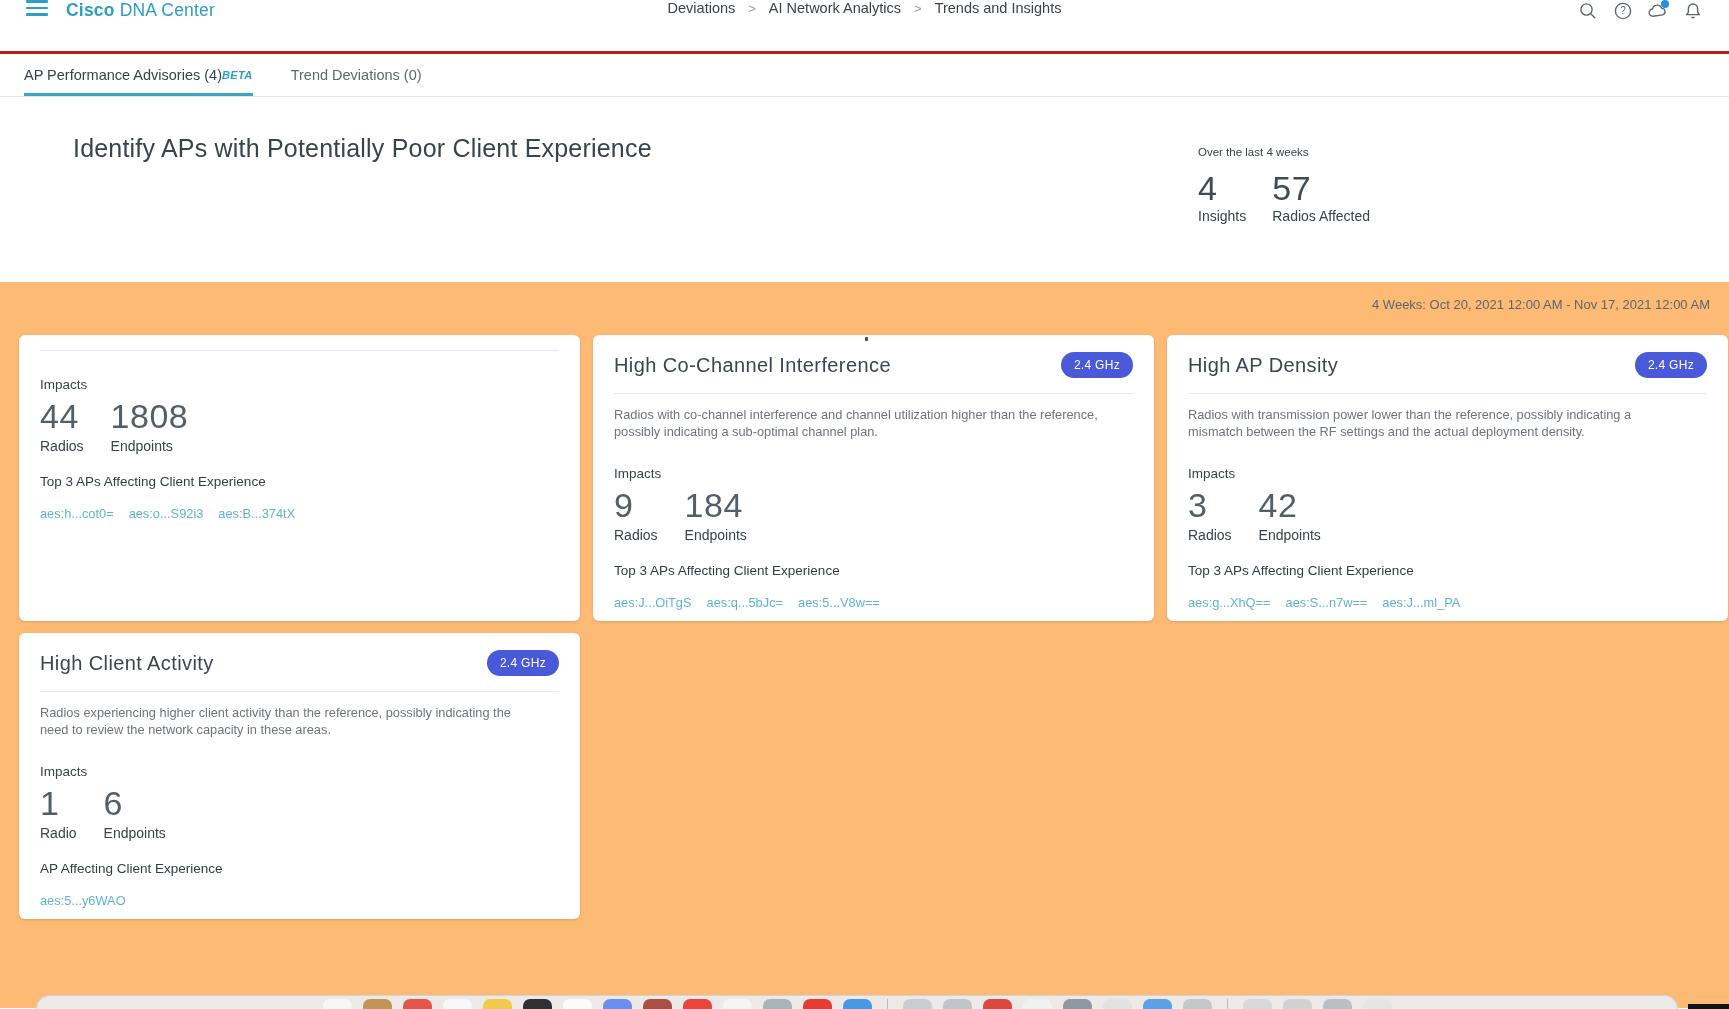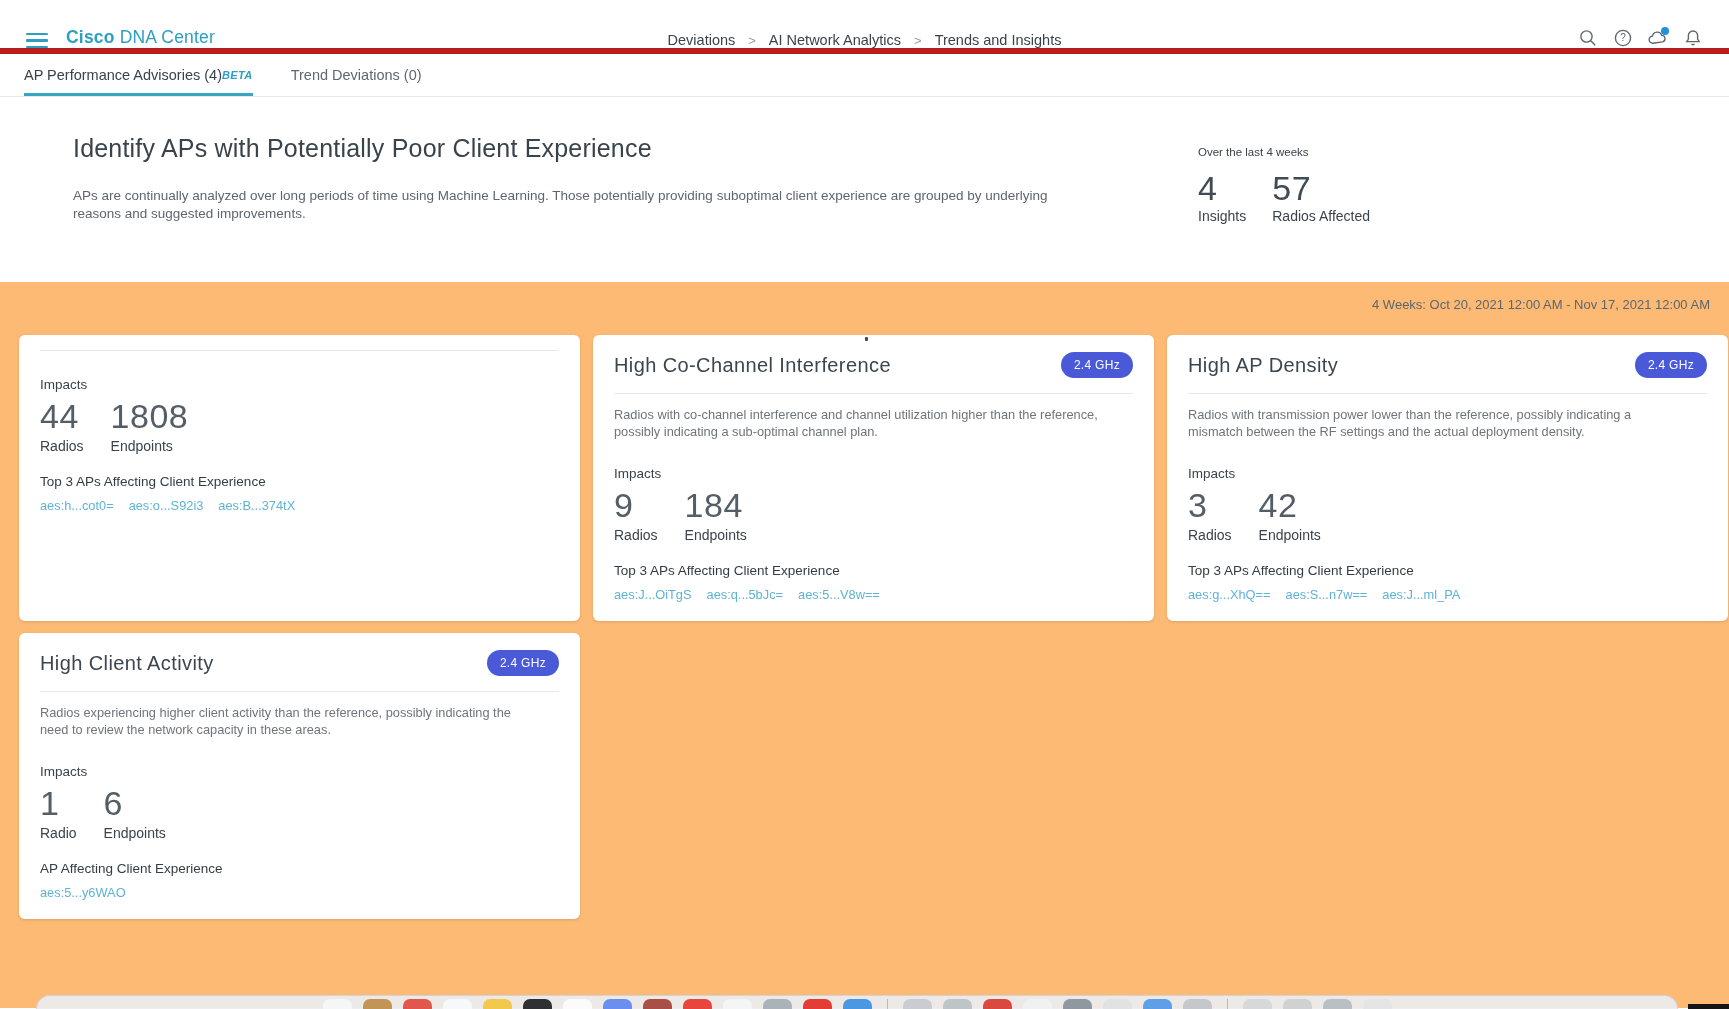--- a/index.html
+++ b/index.html
@@ -3,22 +3,22 @@
 <meta charset="utf-8">
 <style>
   * { box-sizing: border-box; margin: 0; padding: 0; }
   html,body { width:1729px; height:1009px; }
   body {
     font-family: "Liberation Sans", sans-serif;
     background:#ffffff; overflow:hidden; position:relative;
     color:#39434b;
   }
   
-  .header { height:54px; background:#fff; border-bottom:6px solid #b91c1c;
-    display:flex; align-items:flex-end; padding:0 26px; position:relative; }
+  .header { height:54px; background:#fff; border-bottom:3px solid #b91c1c;
+    display:flex; align-items:flex-start; padding:0 26px; position:relative; }
   .hamburger { width:22px; display:flex; flex-direction:column; gap:4px; cursor:pointer; }
   .hamburger span { display:block; height:2.5px; border-radius:1px; background:#2d9fc0; }
   .brand { margin-left:18px; font-size:17.5px; color:#2d9fc0; letter-spacing:.2px; white-space:nowrap; }
   .brand b { font-weight:700; margin-right:5px; }
   .breadcrumb { position:absolute; left:50%; transform:translateX(-50%);
     display:flex; align-items:center; gap:13px; font-size:14.5px; color:#39434b; }
   .breadcrumb .sep { color:#949ca3; font-size:13px; }
   .crumb { cursor:pointer; }
   .hicons { margin-left:auto; display:flex; align-items:center; gap:14px; }
   .hicon { width:21px; height:21px; position:relative; cursor:pointer; display:flex; align-items:center; justify-content:center; }
@@ -54,21 +54,21 @@
   .card-title { font-size:20px; color:#3c4650; letter-spacing:.4px; font-weight:400; }
   .badge { height:26px; border-radius:13px; color:#fff; font-size:12px;
     display:flex; align-items:center; padding:0 13px; margin-top:-2px; letter-spacing:.3px; }
   .card-divider { height:1px; background:#e6e8ea; margin-top:15px; }
   .card-desc { margin-top:12px; font-size:12.8px; line-height:17px; color:#6e757c; width:486px; }
   .impacts { margin-top:26px; font-size:13.5px; color:#39434b; }
   .metrics { display:flex; gap:27px; margin-top:6px; }
   .metric-value { font-size:34px; font-weight:300; color:#545e68; line-height:36px; letter-spacing:.5px; }
   .metric-label { font-size:14px; color:#39434b; margin-top:4px; }
   .aps-label { margin-top:20px; font-size:13.5px; color:#333d45; }
-  .aps { margin-top:9px; display:flex; gap:15px; }
+  .aps { margin-top:17px; display:flex; gap:15px; }
   .ap-link { font-size:12.8px; color:#5eb3d4; text-decoration:none; cursor:pointer; }
   
   .cursor-dot { position:absolute; left:865px; top:337px; width:3px; height:4px;
     background:#4a4a4a; border-radius:1px; }
   
   .dock { position:absolute; left:36px; top:995px; width:1642px; height:14px;
     background:rgba(236,236,238,.94); border:1px solid #d3d3d6; border-bottom:none;
     border-radius:14px 14px 0 0; overflow:hidden;
     display:flex; justify-content:center; }
   .dock-row { display:flex; gap:11px; margin-top:3px; align-items:flex-start; }
@@ -128,21 +128,20 @@
     <span>AP Performance Advisories (4)</span>
     <span class="beta">BETA</span>
   </div>
   <div class="tab inactive">
     <span>Trend Deviations (0)</span>
   </div>
 </div>
 
 <div class="hero">
   <div class="hero-title">Identify APs with Potentially Poor Client Experience</div>
-  <div class="hero-desc">APs are continually analyzed over long periods of time using Machine Learning. Those potentially providing suboptimal client experience are grouped by underlying reasons and suggested improvements.</div>
   <div class="summary">
     <div class="summary-period">Over the last 4 weeks</div>
     <div class="summary-stats">
       <div>
         <div class="stat-value">4</div>
         <div class="stat-label">Insights</div>
       </div>
       <div>
         <div class="stat-value">57</div>
         <div class="stat-label">Radios Affected</div>

